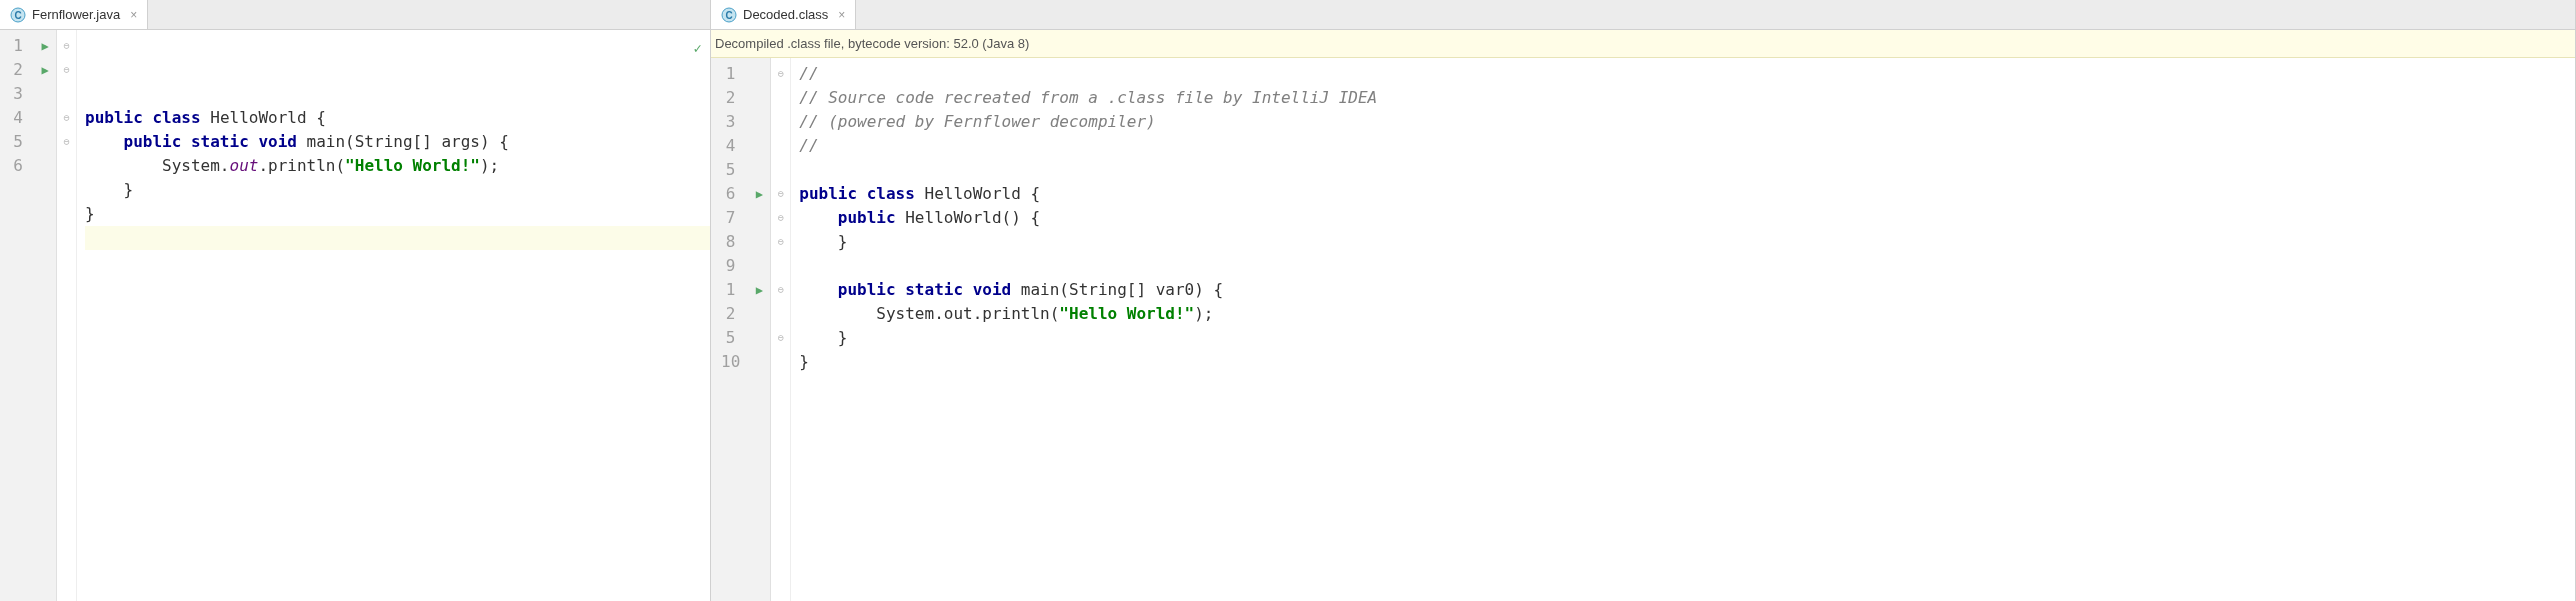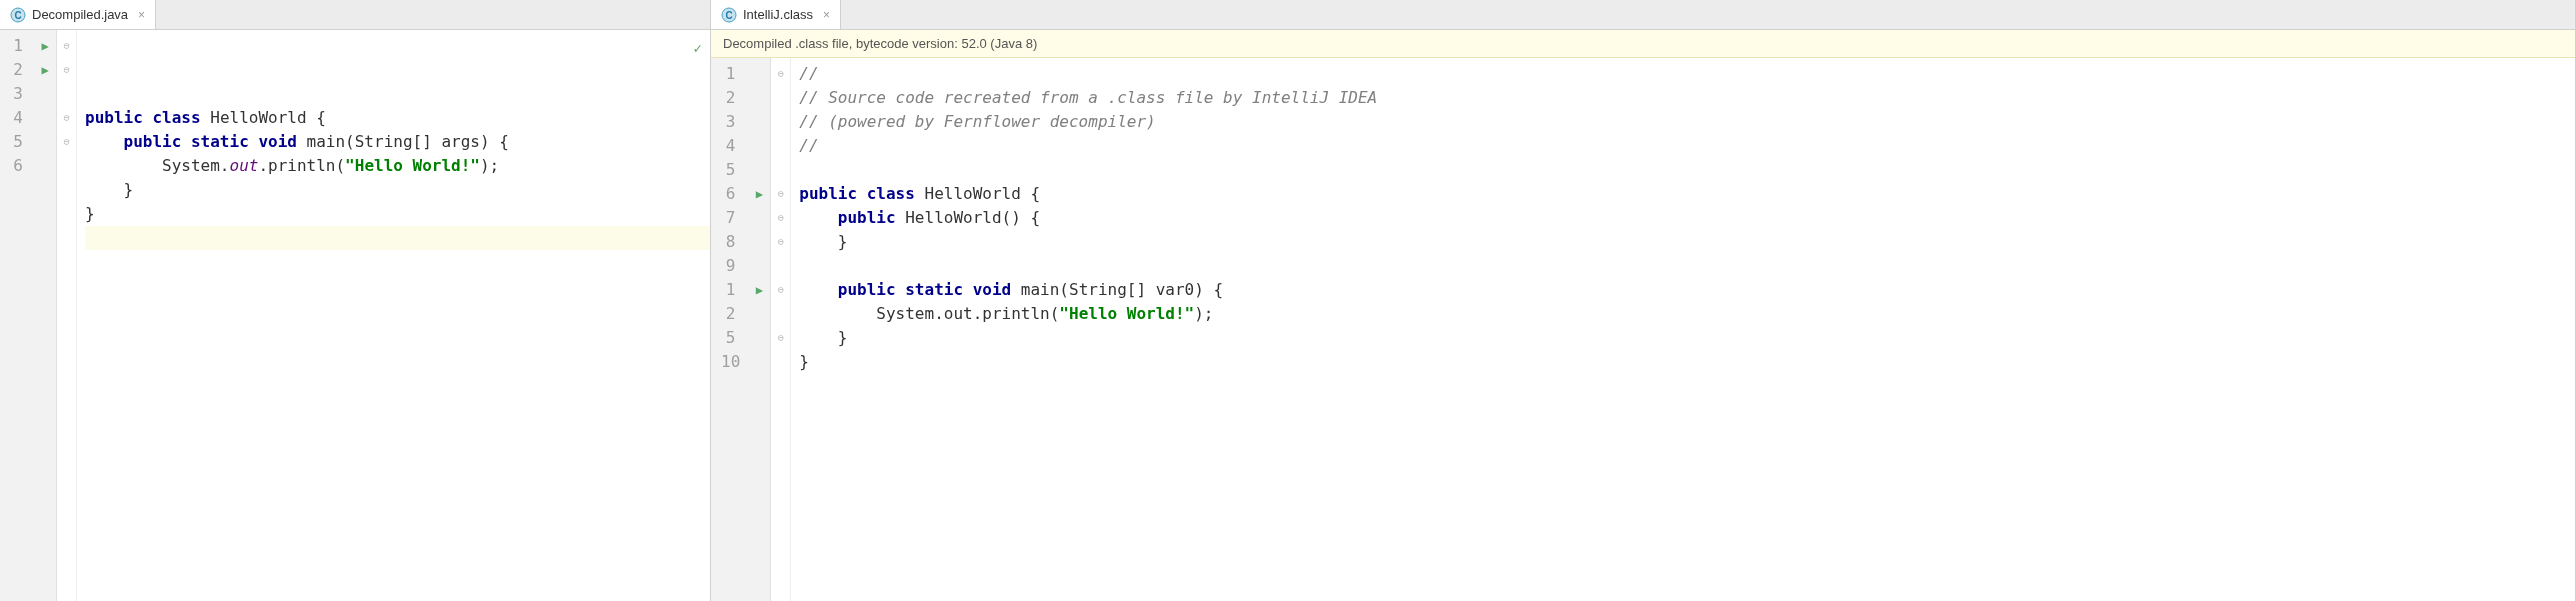--- a/index.html
+++ b/index.html
@@ -46,21 +46,21 @@
 .tab .close-x {
   color: #999;
   font-size: 12px;
   margin-left: 4px;
   cursor: pointer;
 }
 
 .banner {
   background: #fffde7;
   border-bottom: 1px solid #e8e4b8;
-  padding: 6px 12px;
+  padding: 6px 4px;
   font-size: 13px;
   color: #555;
 }
 
 .editor {
   display: flex;
   flex: 1;
   font-family: "Menlo", "Consolas", "Monaco", monospace;
   font-size: 16px;
   line-height: 24px;
@@ -130,21 +130,21 @@
 
 <div class="pane left">
   <div class="tabbar">
     <div class="tab">
       <span class="file-icon">
         <svg width="16" height="16" viewBox="0 0 16 16">
             <circle cx="8" cy="8" r="7" fill="#c5e4f0" stroke="#4aa0c8" stroke-width="1"></circle>
             <text x="8" y="12" text-anchor="middle" font-size="10" fill="#2a7aa8" font-family="sans-serif" font-weight="bold">C</text>
           </svg>
       </span>
-      <span>Decompiled.java</span>
+      <span>Fernflower.java</span>
       <span class="close-x">×</span>
     </div>
   </div>
   <div class="editor">
     <div class="gutter">
       <div class="line-numbers" id="ln-left">
           <div>1</div>
           <div>2</div>
           <div>3</div>
           <div>4</div>
@@ -188,21 +188,21 @@
 
 <div class="pane right">
   <div class="tabbar">
     <div class="tab">
       <span class="file-icon">
         <svg width="16" height="16" viewBox="0 0 16 16">
             <circle cx="8" cy="8" r="7" fill="#c5e4f0" stroke="#4aa0c8" stroke-width="1"></circle>
             <text x="8" y="12" text-anchor="middle" font-size="10" fill="#2a7aa8" font-family="sans-serif" font-weight="bold">C</text>
           </svg>
       </span>
-      <span>IntelliJ.class</span>
+      <span>Decoded.class</span>
       <span class="close-x">×</span>
     </div>
   </div>
   <div class="banner">Decompiled .class file, bytecode version: 52.0 (Java 8)</div>
   <div class="editor">
     <div class="gutter">
       <div class="line-numbers" id="ln-right">
           <div>1</div>
           <div>2</div>
           <div>3</div>

